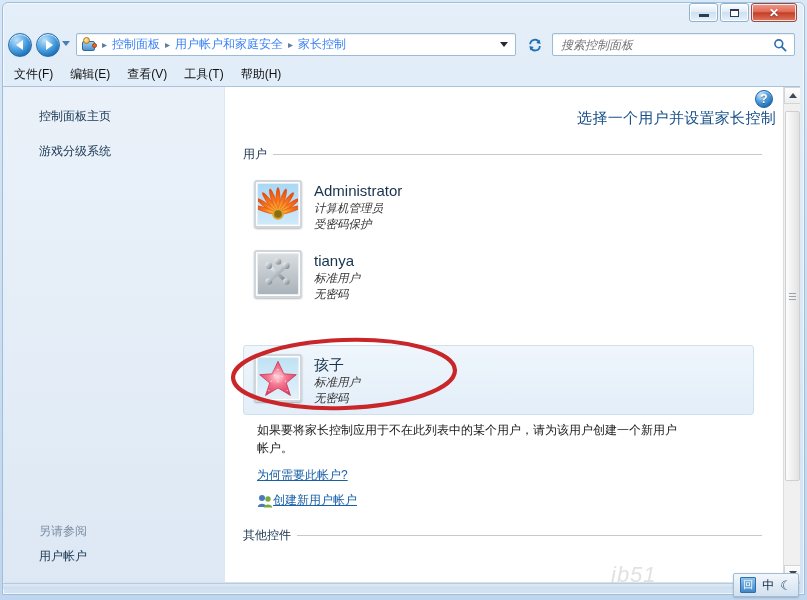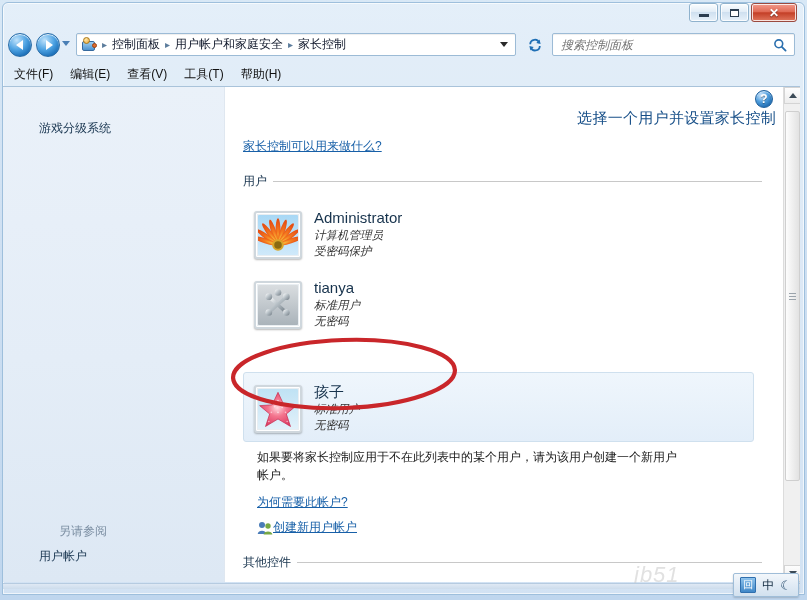--- a/index.html
+++ b/index.html
@@ -112,21 +112,21 @@
     position: absolute; left: 2px; top: 0px; width: 7px; height: 7px;
     border-radius: 50%;
     background: radial-gradient(circle at 35% 30%, #ffe9a8, #e8a53c);
     border: 1px solid #a97715;
   }
   .cp-icon .cp-dot {
     position: absolute; right: 0px; top: 6px; width: 5px; height: 5px;
     border-radius: 50%; background: #e06a2b; border: 1px solid #9c4415;
   }
   .crumb {
-    font-size: 12px; color: #0f172a; padding: 0 2px;
+    font-size: 12px; color: #3b82f6; padding: 0 2px;
     white-space: nowrap; cursor: default;
   }
   .crumb-sep {
     color: #5c7c9c; font-size: 10px; padding: 0 3px; user-select: none;
   }
   .addr-chevron {
     margin-left: auto; margin-right: 7px;
     width: 0; height: 0;
     border-left: 4px solid transparent;
     border-right: 4px solid transparent;
@@ -186,21 +186,21 @@
   .sb-link {
     font-size: 12px; color: #17344f;
     padding: 3px 0 3px 36px;
     cursor: default; white-space: nowrap;
   }
   .sb-top { padding-top: 18px; }
   .sb-gap { height: 12px; }
   .sb-bottom { position: absolute; left: 0; bottom: 14px; width: 100%; }
   .sb-heading {
     font-size: 12px; color: #7c8fa3;
-    padding: 2px 0 5px 56px;
+    padding: 2px 0 5px 36px;
   }
 
   
   .main {
     flex: 1; height: 100%;
     position: relative;
     background: #fff;
     padding: 0;
     overflow: hidden;
   }
@@ -229,21 +229,21 @@
     display: flex; align-items: center;
     margin: 18px 0 8px 0; padding-right: 14px;
   }
   .section-head .label { font-size: 12px; color: #16324c; white-space: nowrap; }
   .section-head .rule {
     flex: 1; height: 1px; background: #c8c8c8; margin-left: 6px;
   }
 
   .userlist { margin: 4px 0 0 0; }
   .userrow {
-    display: flex; align-items: flex-end;
+    display: flex; align-items: flex-start;
     padding: 8px 10px 8px 10px;
     margin-right: 22px;
     border: 1px solid transparent;
     border-radius: 3px;
     cursor: default;
     position: relative;
   }
   .userrow.selected {
     background: linear-gradient(180deg,#eff6fc 0%, #e3eef9 100%);
     border-color: #cfe0ee;
@@ -306,21 +306,21 @@
   .sb-grip div { height: 1px; background: #9aa3ab; margin: 2px 0; }
 
   
   .annotation {
     position: absolute; pointer-events: none;
     left: 0; top: 0; width: 807px; height: 600px;
   }
 
   
   .watermark {
-    position: absolute; left: 634px; top: 562px;
+    position: absolute; left: 611px; top: 562px;
     font-size: 22px; color: rgba(200,200,200,0.55);
     font-style: italic; letter-spacing: 1px;
     user-select: none;
   }
   .statusbar {
     position: absolute; left: 3px; bottom: 11px;
     width: 797px; height: 6px;
     background: linear-gradient(180deg,#dfe9f4,#cddcec);
     border-top: 1px solid #b6cbe0;
   }
@@ -413,35 +413,35 @@
     <div class="menuitem">编辑(E)</div>
     <div class="menuitem">查看(V)</div>
     <div class="menuitem">工具(T)</div>
     <div class="menuitem">帮助(H)</div>
   </div>
 
   <div class="content">
 
     <div class="sidebar">
       <div class="sb-top">
+        <div class="sb-link">控制面板主页</div>
         <div class="sb-gap"></div>
         <div class="sb-link">游戏分级系统</div>
       </div>
       <div class="sb-bottom">
         <div class="sb-heading">另请参阅</div>
         <div class="sb-link">用户帐户</div>
       </div>
     </div>
 
     <div class="main">
       <div class="help-btn">?</div>
 
       <div class="mainscroll">
         <h1 class="page-title">选择一个用户并设置家长控制</h1>
-        <a class="blue-link">家长控制可以用来做什么?</a>
 
         <div class="section-head">
           <span class="label">用户</span>
           <span class="rule"></span>
         </div>
 
         <div class="userlist">
 
           <div class="userrow">
             <div class="avatar">

